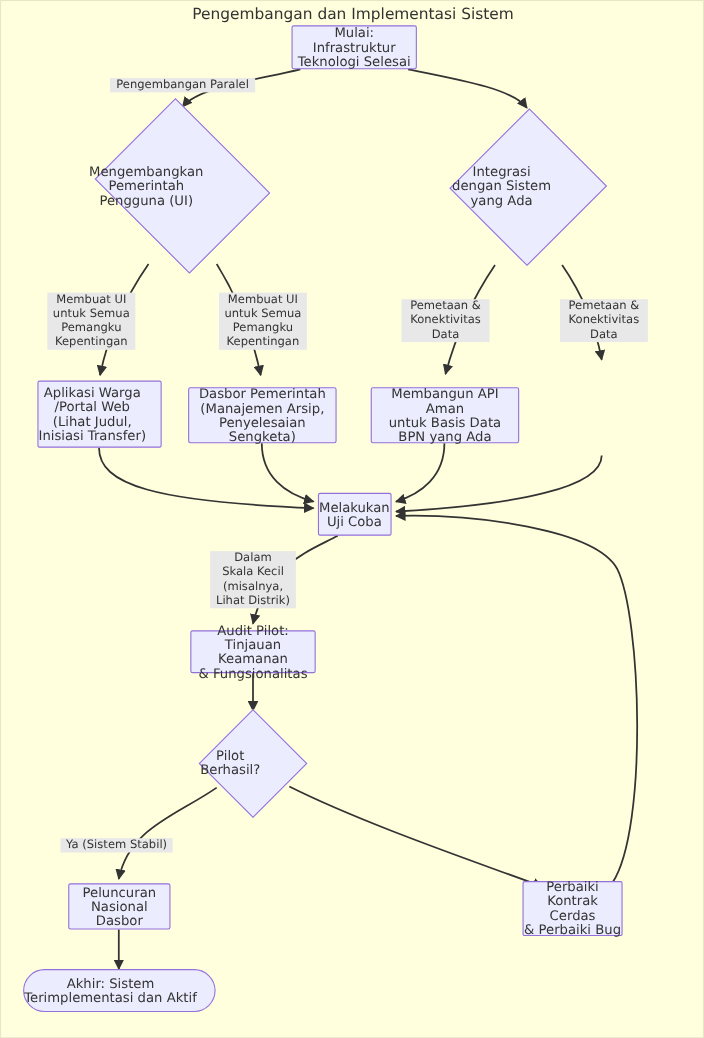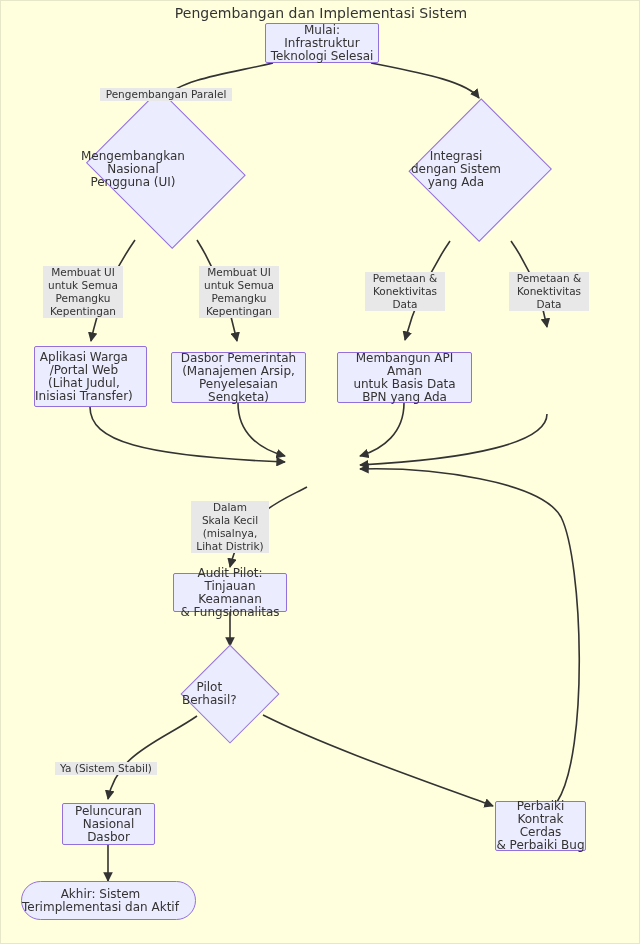--- a/index.html
+++ b/index.html
@@ -131,21 +131,21 @@
   </svg>
 
   <div class="node rect" style="left:264px; top:22px; width:114px; height:40px;">
     <span>Mulai: Infrastruktur
 Teknologi Selesai</span>
   </div>
 
   <div class="node diamond" style="left:80px; top:96px; width:170px; height:144px;">
     <span class="dshape"></span>
     <span class="dlabel">Mengembangkan
-Nasional
+Pemerintah
 Pengguna (UI)</span>
   </div>
 
   <div class="node diamond" style="left:410px; top:97px; width:138px; height:143px;">
     <span class="dshape"></span>
     <span class="dlabel">Integrasi
 dengan Sistem
 yang Ada</span>
   </div>
 
@@ -162,50 +162,54 @@
 BPN yang Ada</span>
   </div>
 
   <div class="node rect" style="left:170px; top:351px; width:135px; height:51px;">
     <span>Dasbor Pemerintah
 (Manajemen Arsip,
 Penyelesaian Sengketa)</span>
   </div>
 
 
+  <div class="node rect" style="left:288px; top:447px; width:67px; height:39px;">
+    <span>Melakukan
+Uji Coba</span>
+  </div>
 
   <div class="node rect" style="left:172px; top:572px; width:114px; height:39px;">
     <span>Audit Pilot:
 Tinjauan Keamanan
 &amp; Fungsionalitas</span>
   </div>
 
   <div class="node diamond" style="left:181px; top:645px; width:96px; height:96px;">
     <span class="dshape"></span>
     <span class="dlabel">Pilot
 Berhasil?</span>
   </div>
 
   <div class="node rect" style="left:61px; top:802px; width:93px; height:42px;">
     <span>Peluncuran
 Nasional Dasbor</span>
   </div>
 
-  <div class="node rect" style="left:494px; top:800px; width:91px; height:50px;">
+  <div class="node rect" style="left:474px; top:800px; width:91px; height:50px;">
     <span>Perbaiki
 Kontrak Cerdas
 &amp; Perbaiki Bug</span>
   </div>
 
   <div class="node stadium" style="left:20px; top:880px; width:175px; height:39px;">
     <span>Akhir: Sistem
 Terimplementasi dan Aktif</span>
   </div>
 
-  <div class="edge-label" style="left:99px; top:87px; width:130px;">Pengembangan Paralel</div>
+  <div class="edge-label" style="left:99px; top:70px; width:130px;">Pengembangan Paralel</div>
 
   <div class="edge-label" style="left:42px; top:265px; width:78px;">Membuat UI
 untuk Semua
 Pemangku
 Kepentingan</div>
 
   <div class="edge-label" style="left:198px; top:265px; width:78px;">Membuat UI
 untuk Semua
 Pemangku
 Kepentingan</div>

